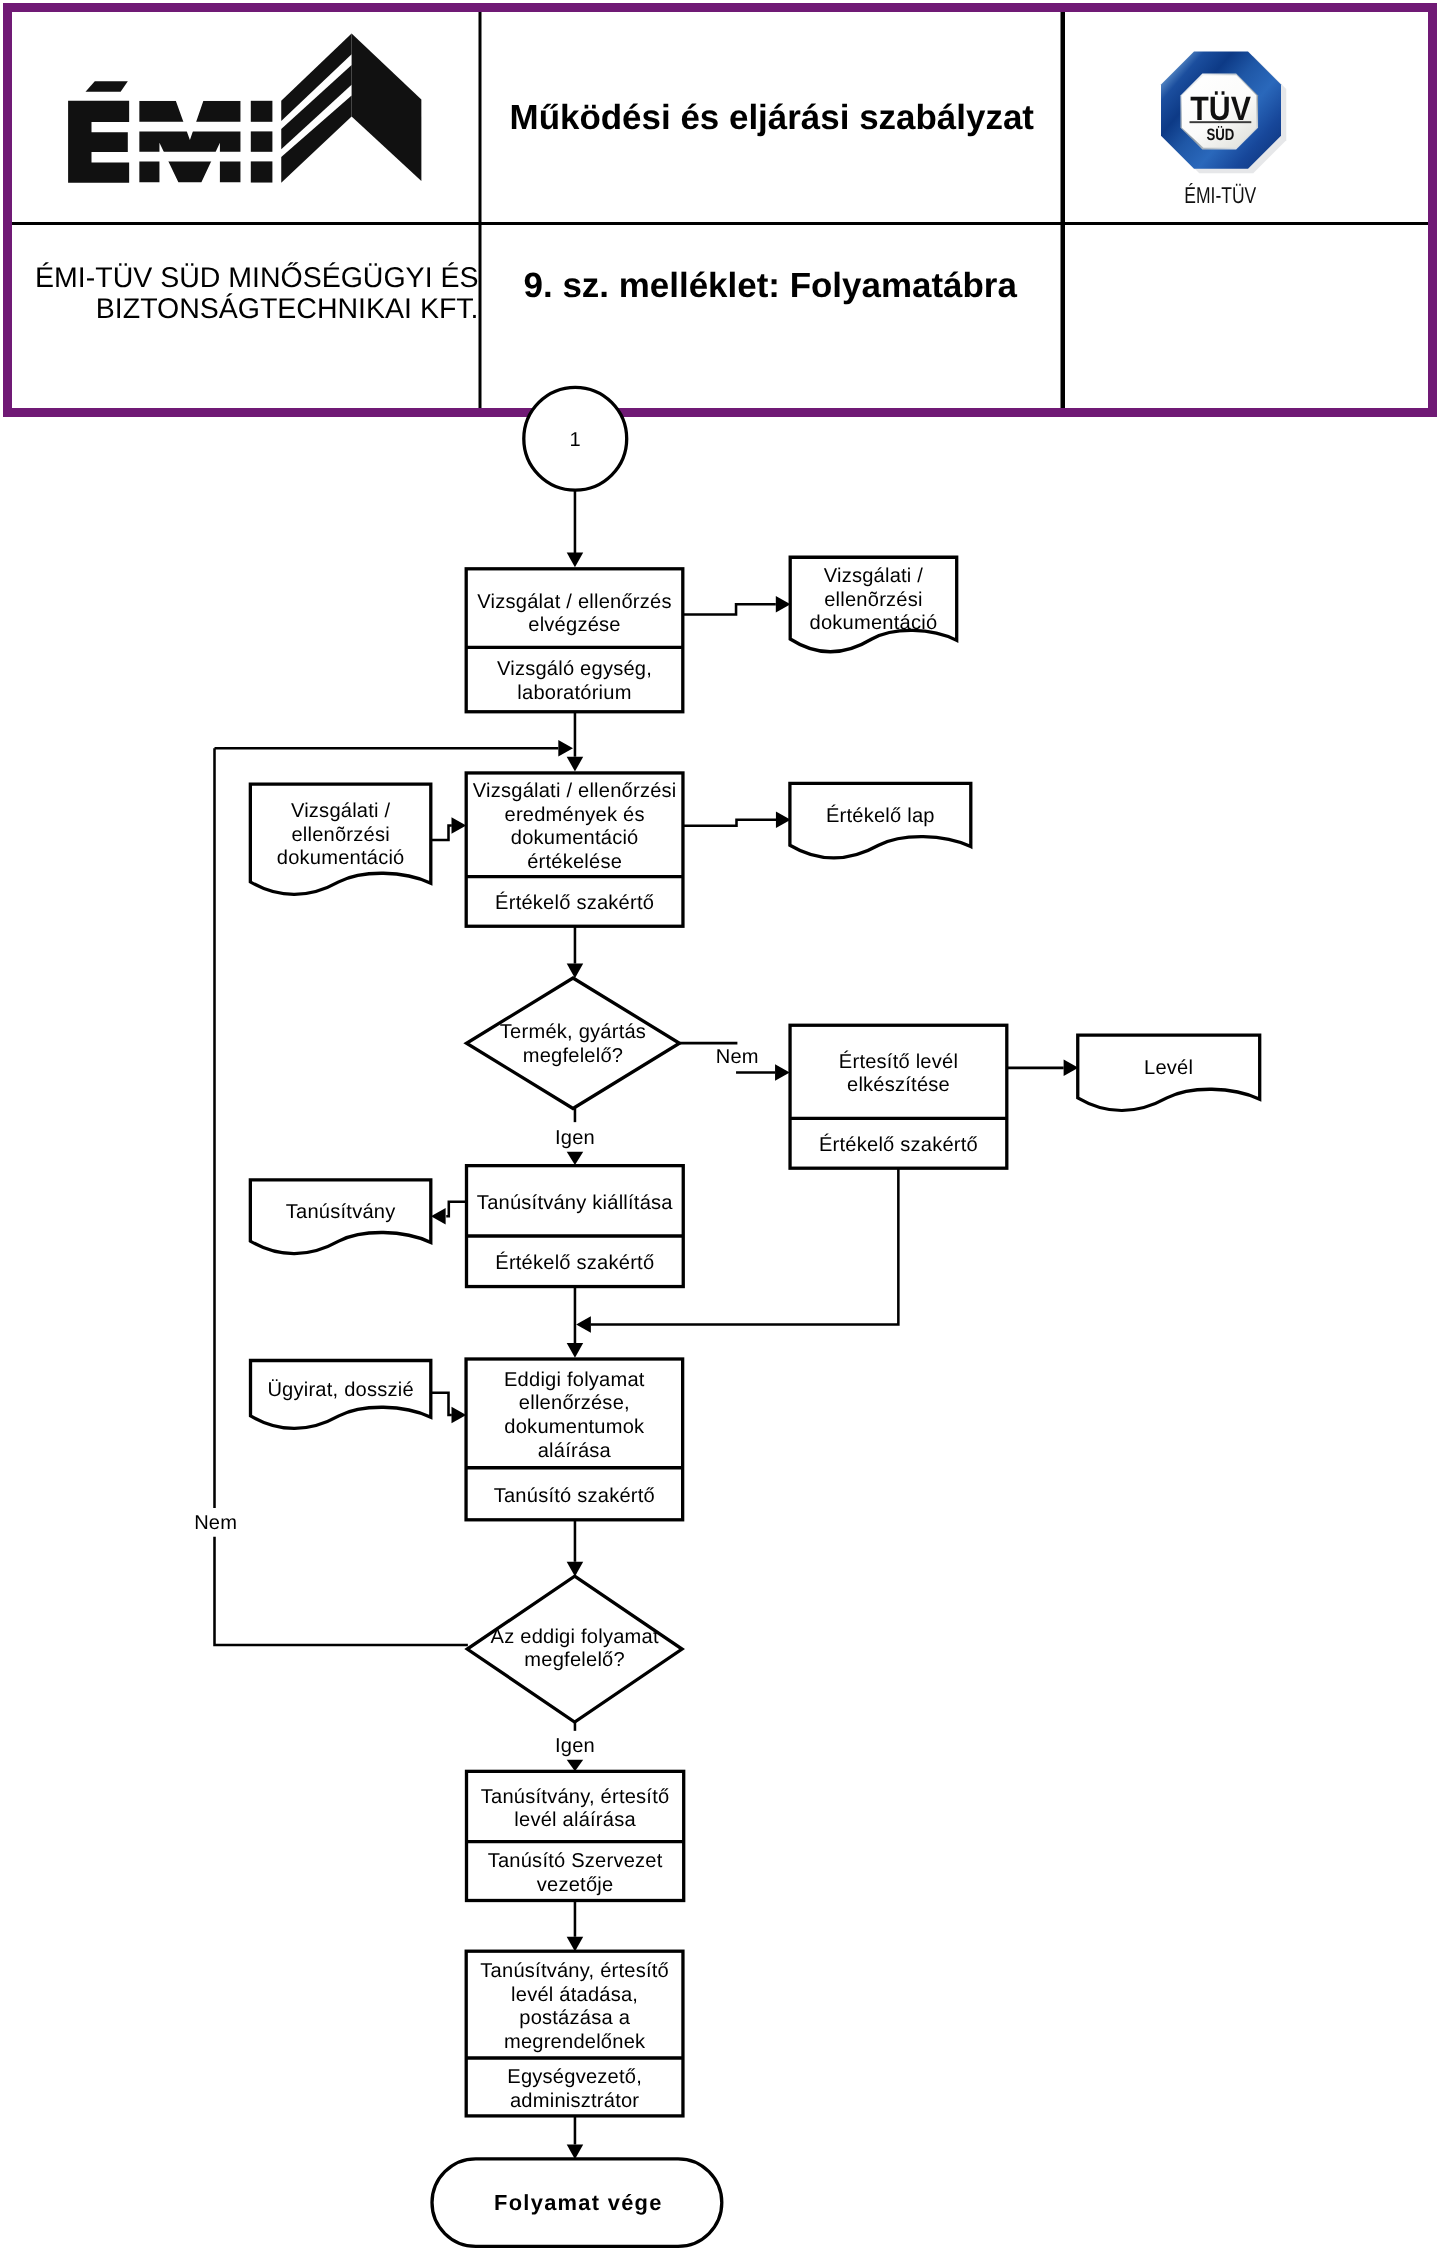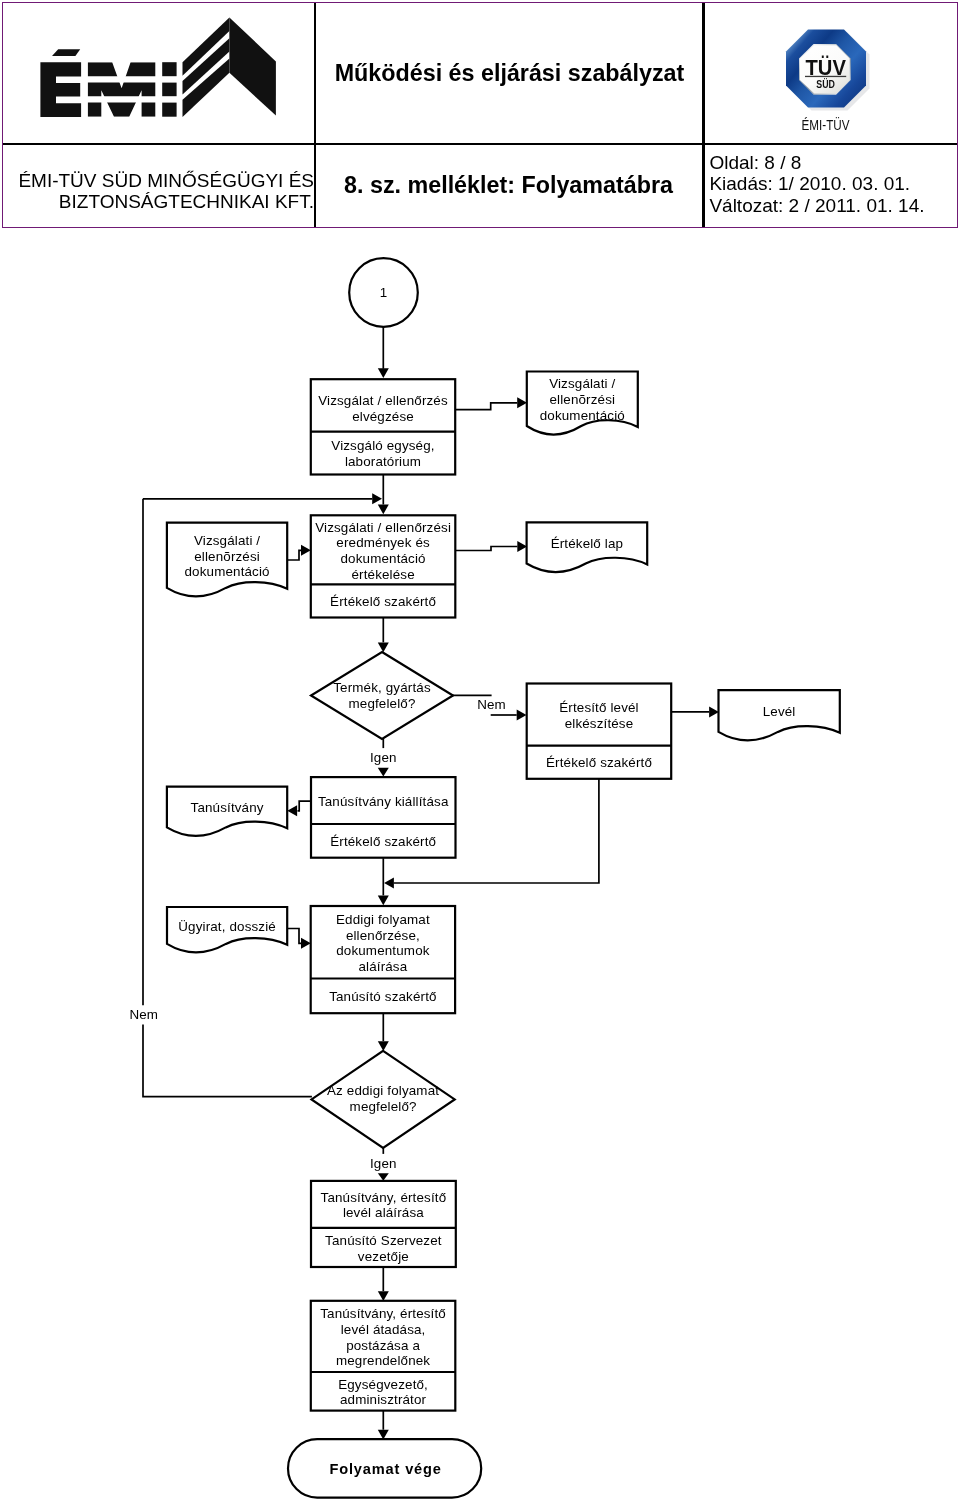--- a/index.html
+++ b/index.html
@@ -9,30 +9,30 @@
 
   
   #flow{position:absolute;left:0;top:0;width:960px;height:1501px;}
   #flow .shp{fill:#fff;stroke:#000;stroke-width:2.2;}
   #flow .ln{fill:none;stroke:#000;stroke-width:1.7;}
   #flow .ah{fill:#000;stroke:none;}
   #flow .t{font-family:"Liberation Sans",sans-serif;font-size:13.4px;letter-spacing:0.15px;fill:#000;text-anchor:middle;}
   #flow .bold{font-weight:bold;font-size:14.6px;letter-spacing:0.85px;}
 
   
-  #hdr{position:absolute;left:2px;top:2px;width:956px;height:226px;
-       border:1px solid #701a75;box-sizing:border-box;}
+  #hdr{position:absolute;left:2px;top:2px;width:956px;height:276px;
+       border:6px solid #701a75;box-sizing:border-box;}
   #hdr .vline{position:absolute;top:0;bottom:0;width:2.5px;background:#000;}
   #hdr .hline{position:absolute;left:0;right:0;height:2.5px;background:#000;}
 
   #emi-logo{position:absolute;left:-5px;top:-5px;width:290px;height:140px;}
   #doc-title{position:absolute;left:313px;top:-1px;width:387px;height:143px;
     display:flex;align-items:center;justify-content:center;
     font-size:23.3px;font-weight:bold;}
-  #tuv-logo{position:absolute;left:773px;top:10px;width:120px;height:130px;}
+  #tuv-logo{position:absolute;left:756px;top:10px;width:120px;height:130px;}
   #company{position:absolute;left:-5px;top:166.7px;width:316px;
     text-align:right;font-size:19px;line-height:21.6px;box-sizing:border-box;}
   #annex{position:absolute;left:312px;top:143px;width:387px;height:78px;
     display:flex;align-items:center;justify-content:center;
     font-size:23.3px;font-weight:bold;}
   #meta{position:absolute;left:706.4px;top:148.5px;width:245px;height:70px;
     font-size:19px;line-height:21.7px;box-sizing:border-box;}
 </style>
 </head>
 <body>
@@ -108,26 +108,21 @@
         <polygon points="37.6,31.0 60.1,31.0 74.7,45.6 74.7,67.1 60.1,81.7 37.6,81.7 23.0,67.1 23.0,45.6" fill="url(#ringg)"></polygon>
         <polygon points="38.3,32.2 60.3,32.2 73.7,45.6 73.7,67.1 60.3,80.5 38.3,80.5 24.0,67.1 24.0,45.6" fill="url(#innerg)"></polygon>
         <text x="29.5" y="61.8" textLength="40.4" lengthAdjust="spacingAndGlyphs" font-family="'Liberation Sans',sans-serif" font-size="22.5" font-weight="bold" fill="#101010">TÜV</text>
         <rect x="29" y="62.8" width="41.2" height="1.3" fill="#3a3a3a"></rect>
         <text x="40.3" y="75.2" textLength="18.6" lengthAdjust="spacingAndGlyphs" font-family="'Liberation Sans',sans-serif" font-size="11" font-weight="bold" fill="#101010">SÜD</text>
         <text x="25.5" y="117.2" textLength="48" lengthAdjust="spacingAndGlyphs" font-family="'Liberation Sans',sans-serif" font-size="15.3" fill="#101010">ÉMI-TÜV</text>
       </svg>
     </div>
 
     <div id="company">ÉMI-TÜV SÜD MINŐSÉGÜGYI ÉS BIZTONSÁGTECHNIKAI KFT.</div>
-    <div id="annex">8. sz. melléklet: Folyamatábra</div>
-    <div id="meta">
-      <div>Oldal: 8 / 8</div>
-      <div>Kiadás: 1/ 2010. 03. 01.</div>
-      <div>Változat: 2 / 2011. 01. 14.</div>
-    </div>
+    <div id="annex">9. sz. melléklet: Folyamatábra</div>
   </div>
 
   <svg id="flow" viewBox="0 0 960 1501" width="960" height="1501">
   <g>
     <path class="ln" d="M383.3,326.8 V368.8"></path>
     <polygon class="ah" points="377.8,368.3 388.8,368.3 383.3,378.1"></polygon>
     <path class="ln" d="M455.2,409.6 H490.7 V402.8 H517.2"></path>
     <polygon class="ah" points="517.2,397.3 517.2,408.3 527.0,402.8"></polygon>
     <path class="ln" d="M383.3,474.5 V504.5"></path>
     <polygon class="ah" points="377.8,504.5 388.8,504.5 383.3,514.3"></polygon>

